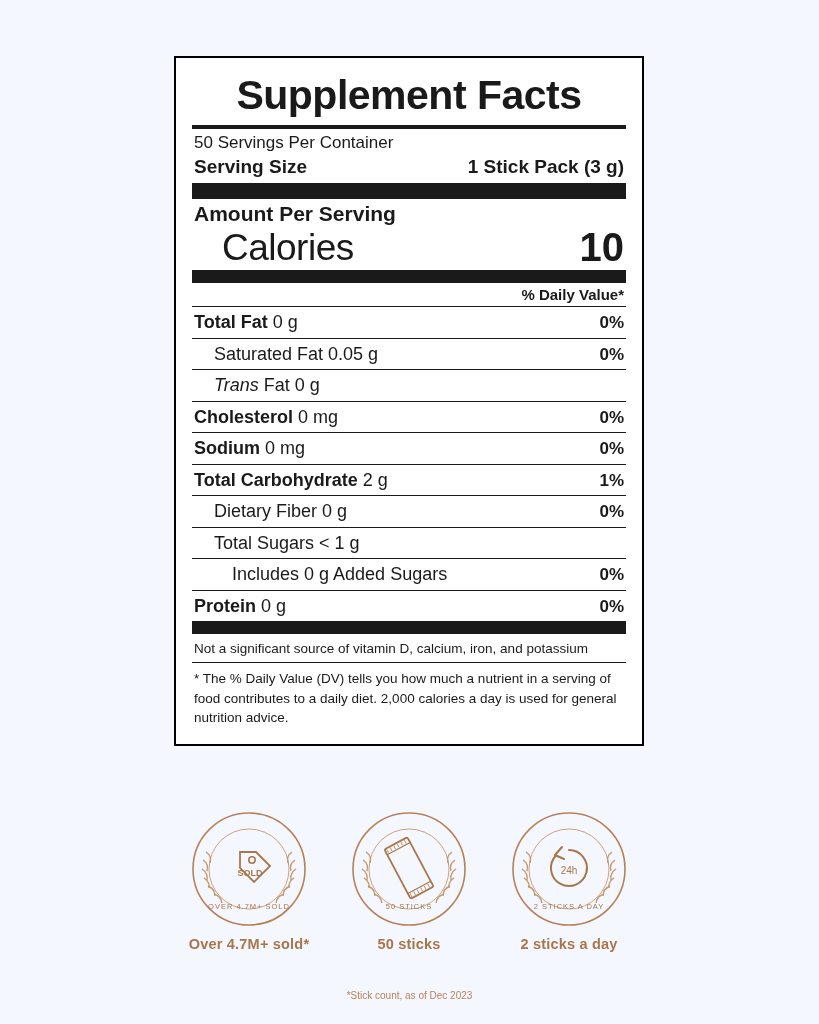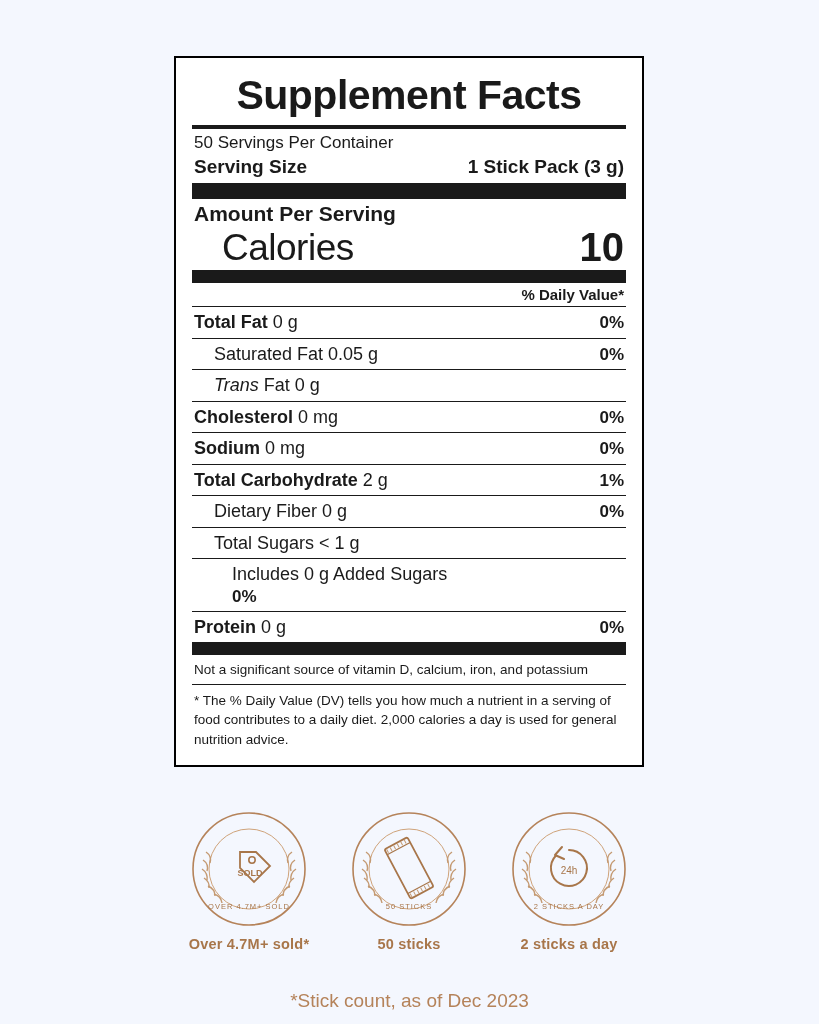--- a/index.html
+++ b/index.html
@@ -100,21 +100,21 @@
     align-items: baseline;
     font-size: 18px;
     padding: 4px 2px 4px 2px;
     border-top: 1px solid #1a1a1a;
     line-height: 1.25;
   }
   .nrow .nm { }
   .nrow .nm b { font-weight: bold; }
   .nrow .nv { font-weight: bold; font-size: 17px; }
   .indent1 { padding-left: 22px; }
-  .indent2 { padding-left: 40px; flex-direction: column; }
+  .indent2 { padding-left: 40px; }
   .italic { font-style: italic; }
 
   .footnote-small {
     font-size: 13.5px;
     padding: 6px 2px 4px 2px;
     line-height: 1.35;
   }
   .footnote-star {
     font-size: 13.5px;
     padding: 6px 2px 2px 2px;
@@ -149,21 +149,21 @@
     color: #a8764a;
     letter-spacing: 0.2px;
   }
 
   .disclaimer {
     position: absolute;
     top: 990px;
     left: 0;
     width: 819px;
     text-align: center;
-    font-size: 19px;
+    font-size: 10px;
     color: #b5835a;
   }
 </style>
 </head>
 <body>
 
 <div class="page">
 
   <div class="panel">
 

